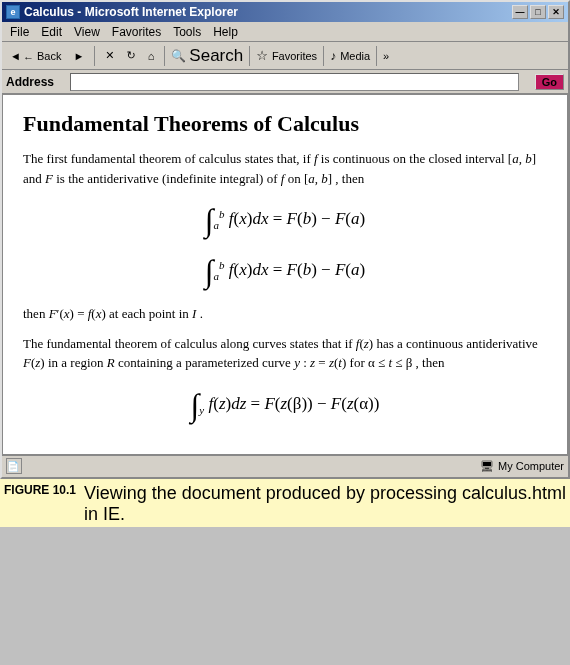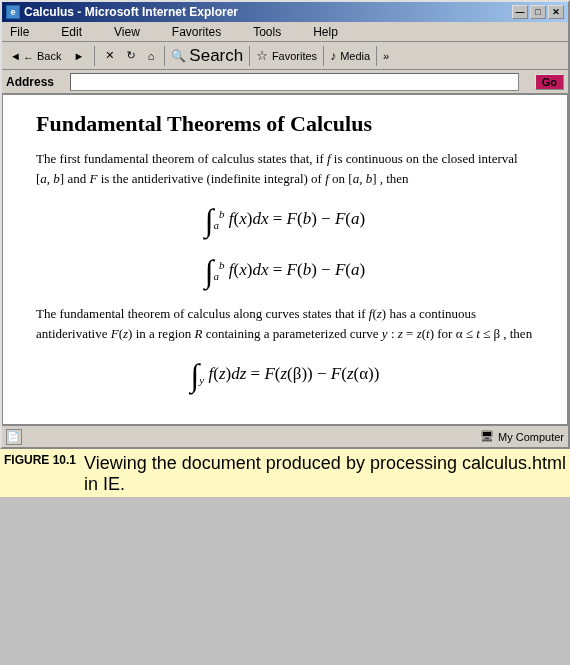--- a/index.html
+++ b/index.html
@@ -72,21 +72,21 @@
       cursor: pointer;
       color: black;
       font-weight: bold;
     }
 
     
     .menu-bar {
       background: #d4d0c8;
       padding: 2px 4px;
       display: flex;
-      gap: 24px;
+      gap: 4px;
       font-size: 12px;
       border-bottom: 1px solid #888;
       height: 20px;
       align-items: center;
     }
 
     .menu-item {
       padding: 1px 4px;
       cursor: pointer;
     }
@@ -157,21 +157,21 @@
       padding: 1px 6px;
       font-size: 11px;
       cursor: pointer;
       font-weight: bold;
       text-align: center;
     }
 
     
     .content-area {
       background: white;
-      padding: 16px 33px;
+      padding: 16px 20px;
       flex: 1;
       overflow-y: auto;
       height: 520px;
       border: 1px solid #888;
       margin: 0;
     }
 
     .page-title {
       font-size: 22px;
       font-weight: bold;
@@ -327,20 +327,23 @@
       <span style="font-size:32px; font-family:'Times New Roman',serif; vertical-align:middle;">∫</span><span style="font-size:11px; vertical-align:sub;"><em>a</em></span><span style="font-size:11px; vertical-align:super;"><em>b</em></span>
       <em> f</em>(<em>x</em>)<em>dx</em> = <em>F</em>(<em>b</em>) − <em>F</em>(<em>a</em>)
     </div>
 
 
     <div class="math-block">
       <span style="font-size:32px; font-family:'Times New Roman',serif; vertical-align:middle;">∫</span><span style="font-size:11px; vertical-align:sub;"><em>a</em></span><span style="font-size:11px; vertical-align:super;"><em>b</em></span>
       <em> f</em>(<em>x</em>)<em>dx</em> = <em>F</em>(<em>b</em>) − <em>F</em>(<em>a</em>)
     </div>
 
+    <p class="page-text">
+      then <em>F</em>′(<em>x</em>) = <em>f</em>(<em>x</em>) at each point in <em>I</em> .
+    </p>
 
     <p class="page-text">
       The fundamental theorem of calculus along curves states that if <em>f</em>(<em>z</em>) has a continuous
       antiderivative <em>F</em>(<em>z</em>) in a region <em>R</em> containing a parameterized curve <em>y</em> : <em>z</em> = <em>z</em>(<em>t</em>) for α ≤ <em>t</em> ≤ β ,
       then
     </p>
 
     <div class="math-block">
       <span style="font-size:32px; font-family:'Times New Roman',serif; vertical-align:middle;">∫</span><span style="font-size:11px; vertical-align:sub;"><em>y</em></span>
       <em> f</em>(<em>z</em>)<em>dz</em> = <em>F</em>(<em>z</em>(β)) − <em>F</em>(<em>z</em>(α))

